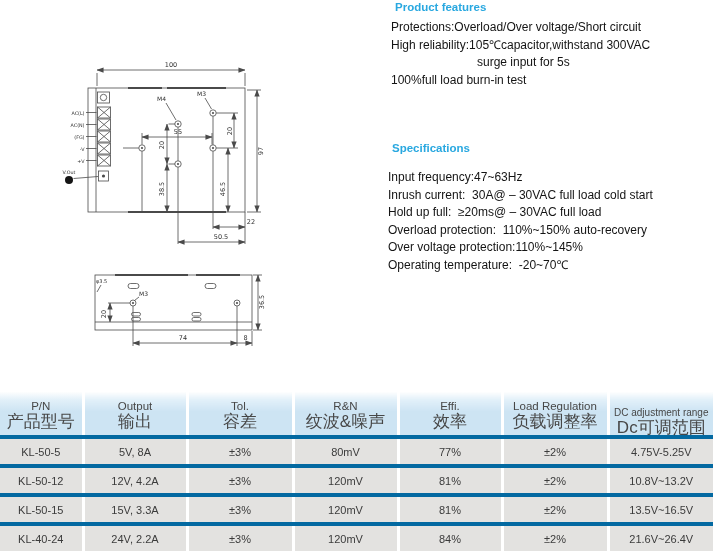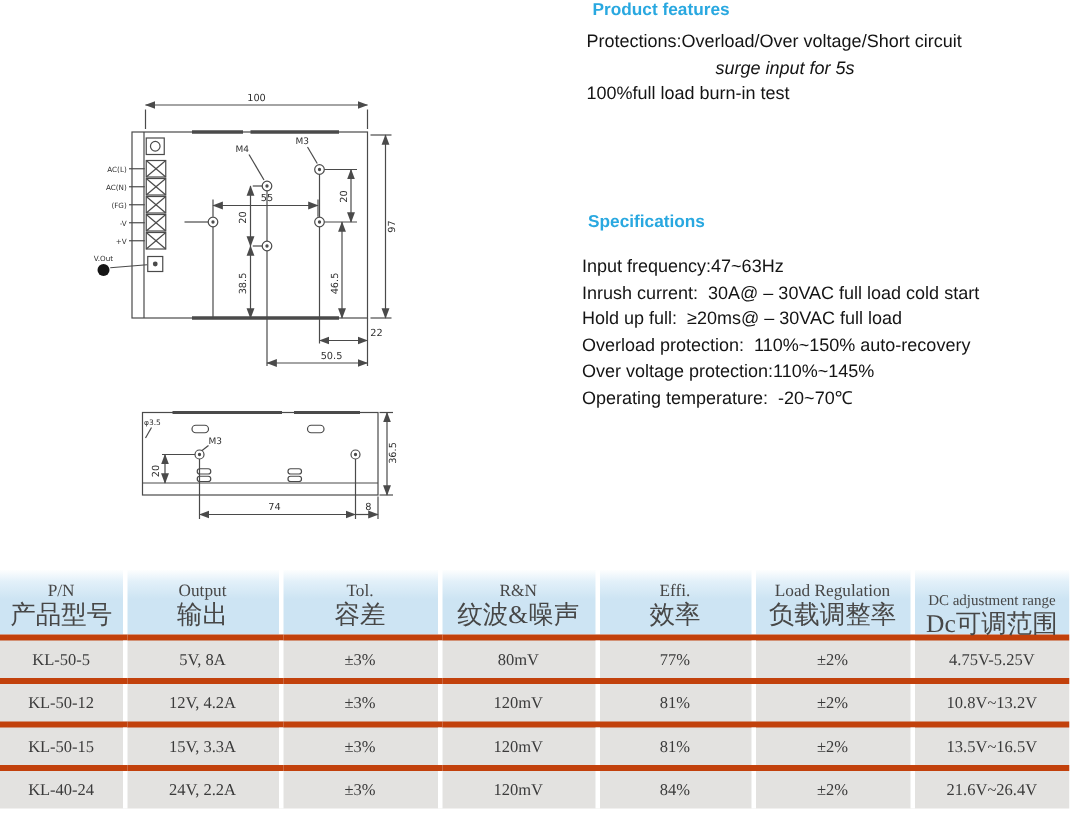--- a/index.html
+++ b/index.html
@@ -6,35 +6,35 @@
   .page{position:relative;width:713px;height:558px;background:#ffffff;overflow:hidden;
         font-family:"Liberation Sans", sans-serif;color:#1f1f1f;}
 
   
   .textblock{position:absolute;width:322px;}
   .features{left:391px;top:1px;}
   .specs{left:388px;top:142px;}
   .tb-title{color:#29a8e0;font-size:11.5px;font-weight:600;margin:0 0 6px 4px;}
   .specs .tb-title{margin-bottom:15px;}
   .tb-line{margin:0;font-size:12px;line-height:17.5px;white-space:pre-wrap;color:#141414;}
-  .tb-line.indent{padding-left:86px;font-style:italic;}
+  .tb-line.indent{padding-left:86px;}
 
   
   .drawing{position:absolute;left:0;top:50px;}
   .drawing text{fill:#2f2f2f;stroke:none;}
 
   
-  .spec-table{position:absolute;left:0;top:380px;width:713px;border-collapse:collapse;table-layout:fixed;font-family:Liberation Serif, serif;}
+  .spec-table{position:absolute;left:0;top:392px;width:713px;border-collapse:collapse;table-layout:fixed;}
   .spec-table th{height:43px;background:linear-gradient(180deg,#fdfefe 0%,#e2f0f9 18%,#cde4f3 45%);
        font-weight:normal;vertical-align:middle;padding:0;}
   .spec-table td{height:25px;background:#e3e2e0;text-align:center;vertical-align:middle;
        font-size:11px;color:#3b3b3b;padding:0;}
   .spec-table th,.spec-table td{border-right:3px solid #ffffff;}
   .spec-table th:last-child,.spec-table td:last-child{border-right:none;}
-  .spec-table tbody td{border-top:4px solid #c2410c;}
+  .spec-table tbody td{border-top:4px solid #0369a1;}
   .hdr-en{display:block;text-align:center;font-size:11.5px;color:#474747;line-height:15px;}
   .hdr-zh{display:block;text-align:center;font-size:17px;color:#474747;line-height:15px;}
   th.narrow .hdr-en{font-size:10px;margin-top:12px;}
 </style>
 </head>
 <body>
 
 <div class="page">
 
   <svg class="drawing" width="330" height="350" viewBox="0 0 330 350" font-family="DejaVu Sans, sans-serif">
@@ -198,20 +198,21 @@
       <text transform="translate(106,264) rotate(-90)" text-anchor="middle">20</text>
       <text x="183" y="290" text-anchor="middle">74</text>
       <text x="245.5" y="290" text-anchor="middle">8</text>
       <text transform="translate(264,252) rotate(-90)" text-anchor="middle">36.5</text>
     </g>
   </svg>
 
   <div class="textblock features">
     <p class="tb-title">Product features</p>
     <p class="tb-line">Protections:Overload/Over voltage/Short circuit</p>
+    <p class="tb-line">High reliability:105℃capacitor,withstand 300VAC</p>
     <p class="tb-line indent">surge input for 5s</p>
     <p class="tb-line">100%full load burn-in test</p>
   </div>
 
   <div class="textblock specs">
     <p class="tb-title">Specifications</p>
     <p class="tb-line">Input frequency:47~63Hz</p>
     <p class="tb-line">Inrush current:  30A@ – 30VAC full load cold start</p>
     <p class="tb-line">Hold up full:  ≥20ms@ – 30VAC full load</p>
     <p class="tb-line">Overload protection:  110%~150% auto-recovery</p>

